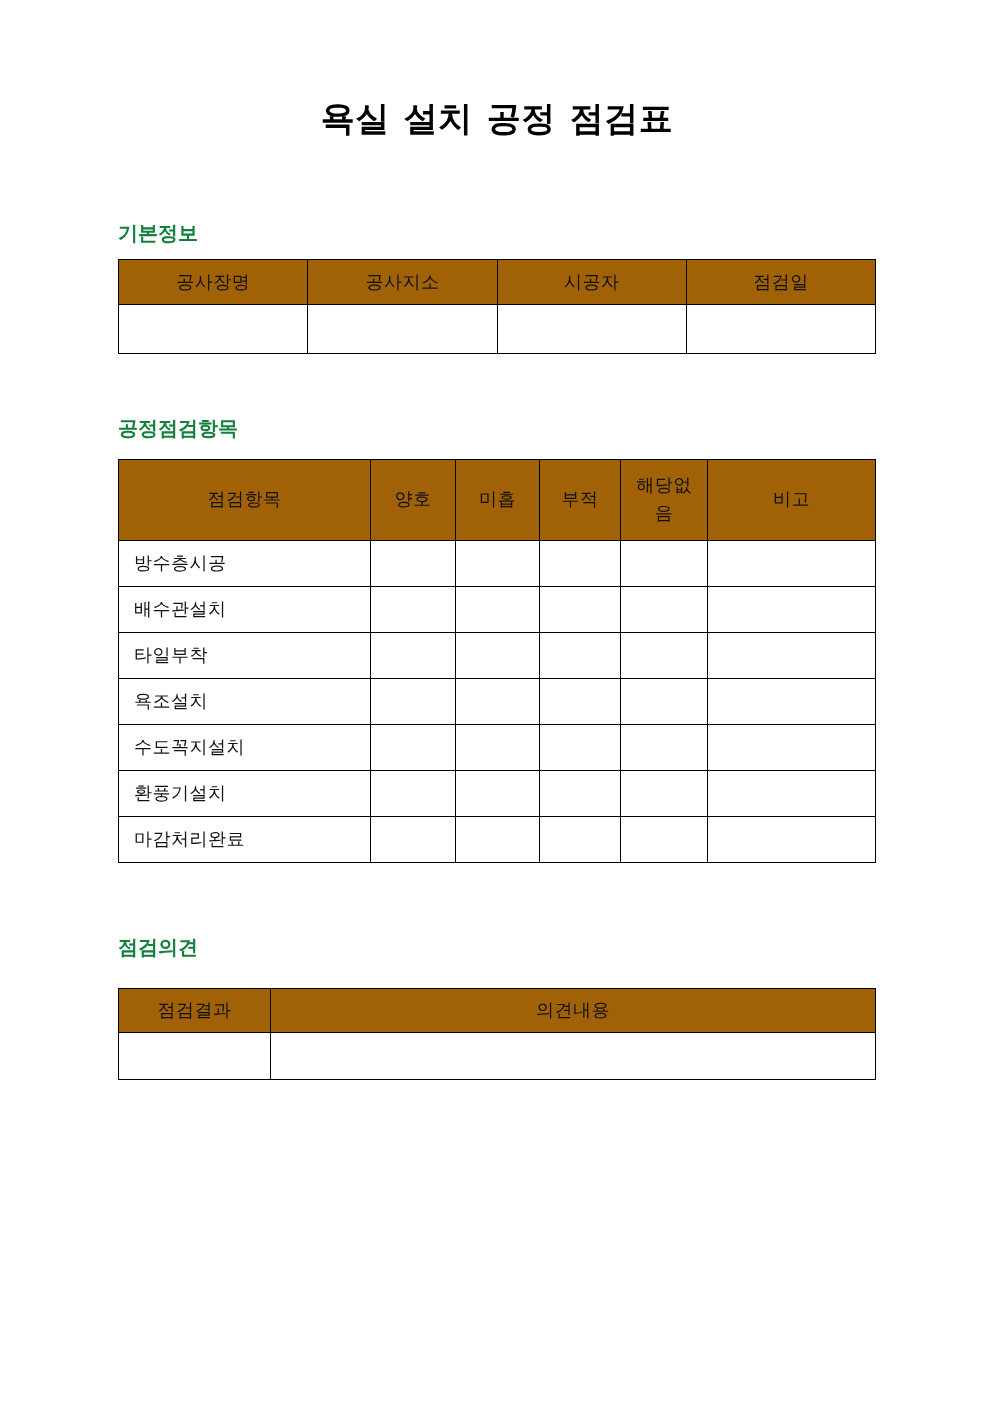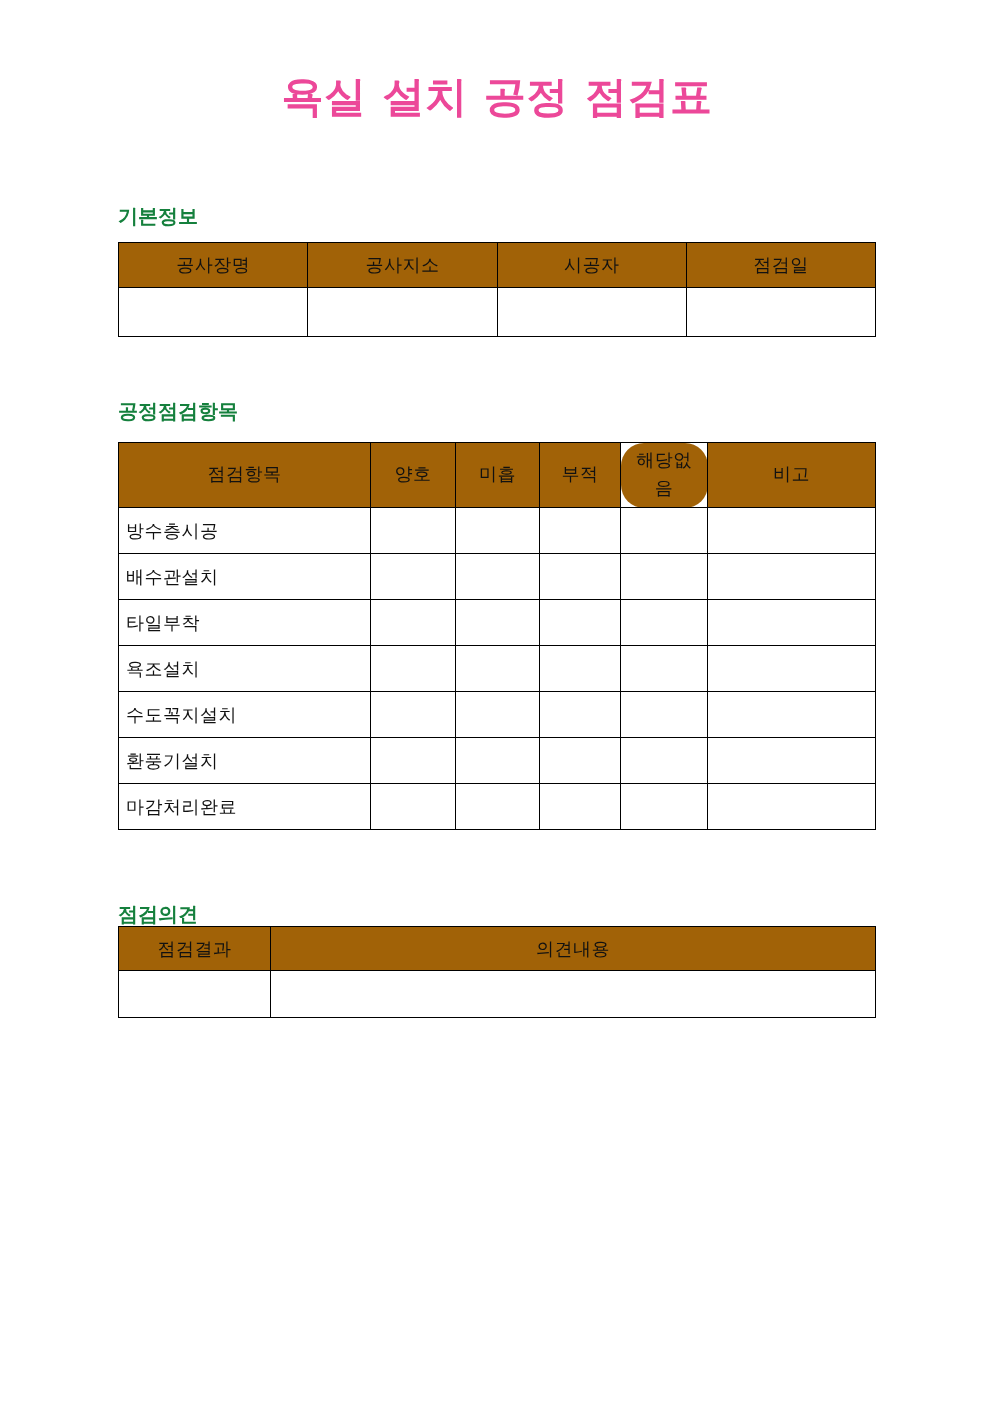--- a/index.html
+++ b/index.html
@@ -13,39 +13,39 @@
     position: relative;
     width: 992px;
     height: 1403px;
     background: #ffffff;
     box-sizing: border-box;
     padding: 0 116px 0 118px;
     overflow: hidden;
   }
   .doc-title {
     margin: 0;
-    padding-top: 72px;
-    font-size: 42px;
+    padding-top: 98px;
+    font-size: 34px;
     line-height: 1.2;
     font-weight: 700;
     text-align: center;
     letter-spacing: 0.5px;
     word-spacing: 4px;
-    color: #ec4899;
+    color: #000000;
   }
   h2.section-heading {
     font-size: 20px;
     line-height: 1.2;
     font-weight: 700;
     margin: 0;
     color: #15803d;
   }
   #basic-heading   { margin-top: 82px;  margin-bottom: 14px; }
   #process-heading { margin-top: 62px;  margin-bottom: 19px; }
-  #opinion-heading { margin-top: 72px;  margin-bottom: 0; }
+  #opinion-heading { margin-top: 72px;  margin-bottom: 29px; }
 
   table {
     width: 100%;
     border-collapse: collapse;
     table-layout: fixed;
     font-size: 18px;
     color: #111111;
   }
   th, td {
     border: 1px solid #000000;
@@ -59,26 +59,25 @@
     font-weight: 400;
   }
   
   .t-basic th { height: 44px; }
   .t-basic td { height: 48px; }
   
   .t-process th { height: 55px; line-height: 1.55; }
   .t-process td { height: 45px; }
   .t-process td.item-name {
     text-align: left;
-    padding-left: 7px;
+    padding-left: 15px;
   }
   .t-process th.na-col {
     word-break: break-all;
-    padding: 4px 13px;
-    border-radius: 23px;
+    padding: 12px 13px;
   }
   
   .t-opinion th { height: 43px; }
   .t-opinion td { height: 46px; }
 </style>
 </head>
 <body>
 
 <div class="page">
 

